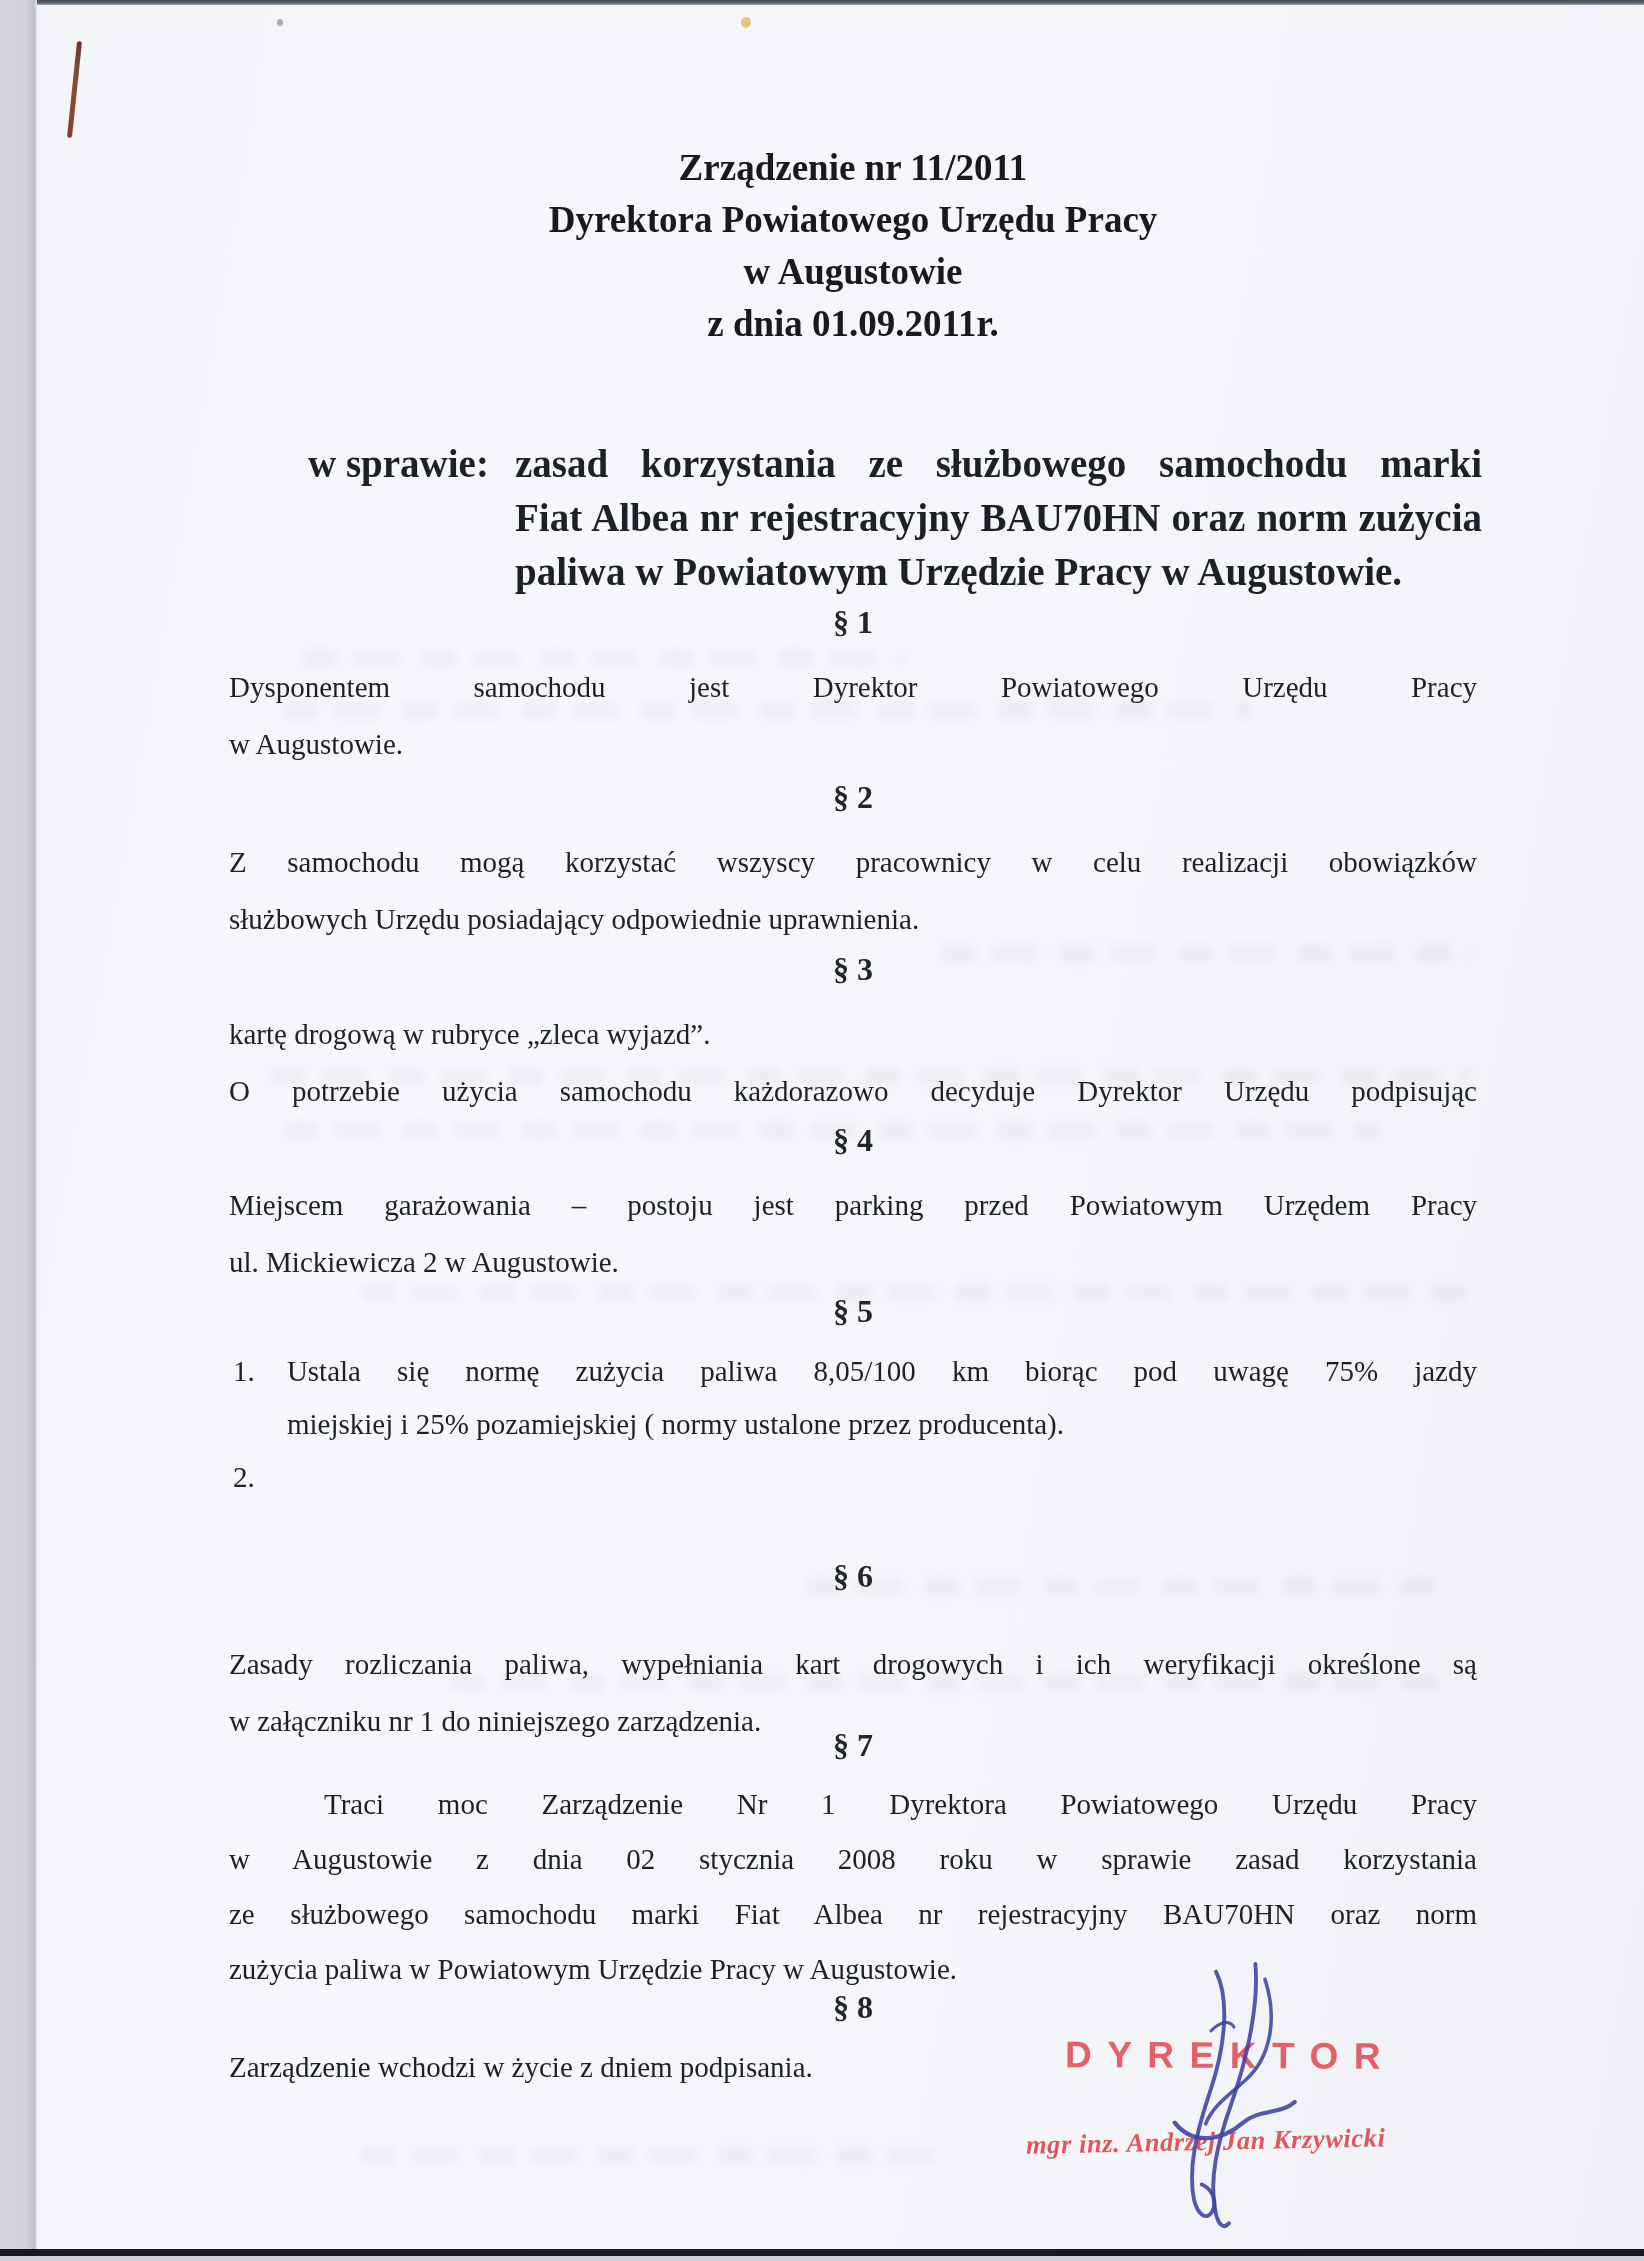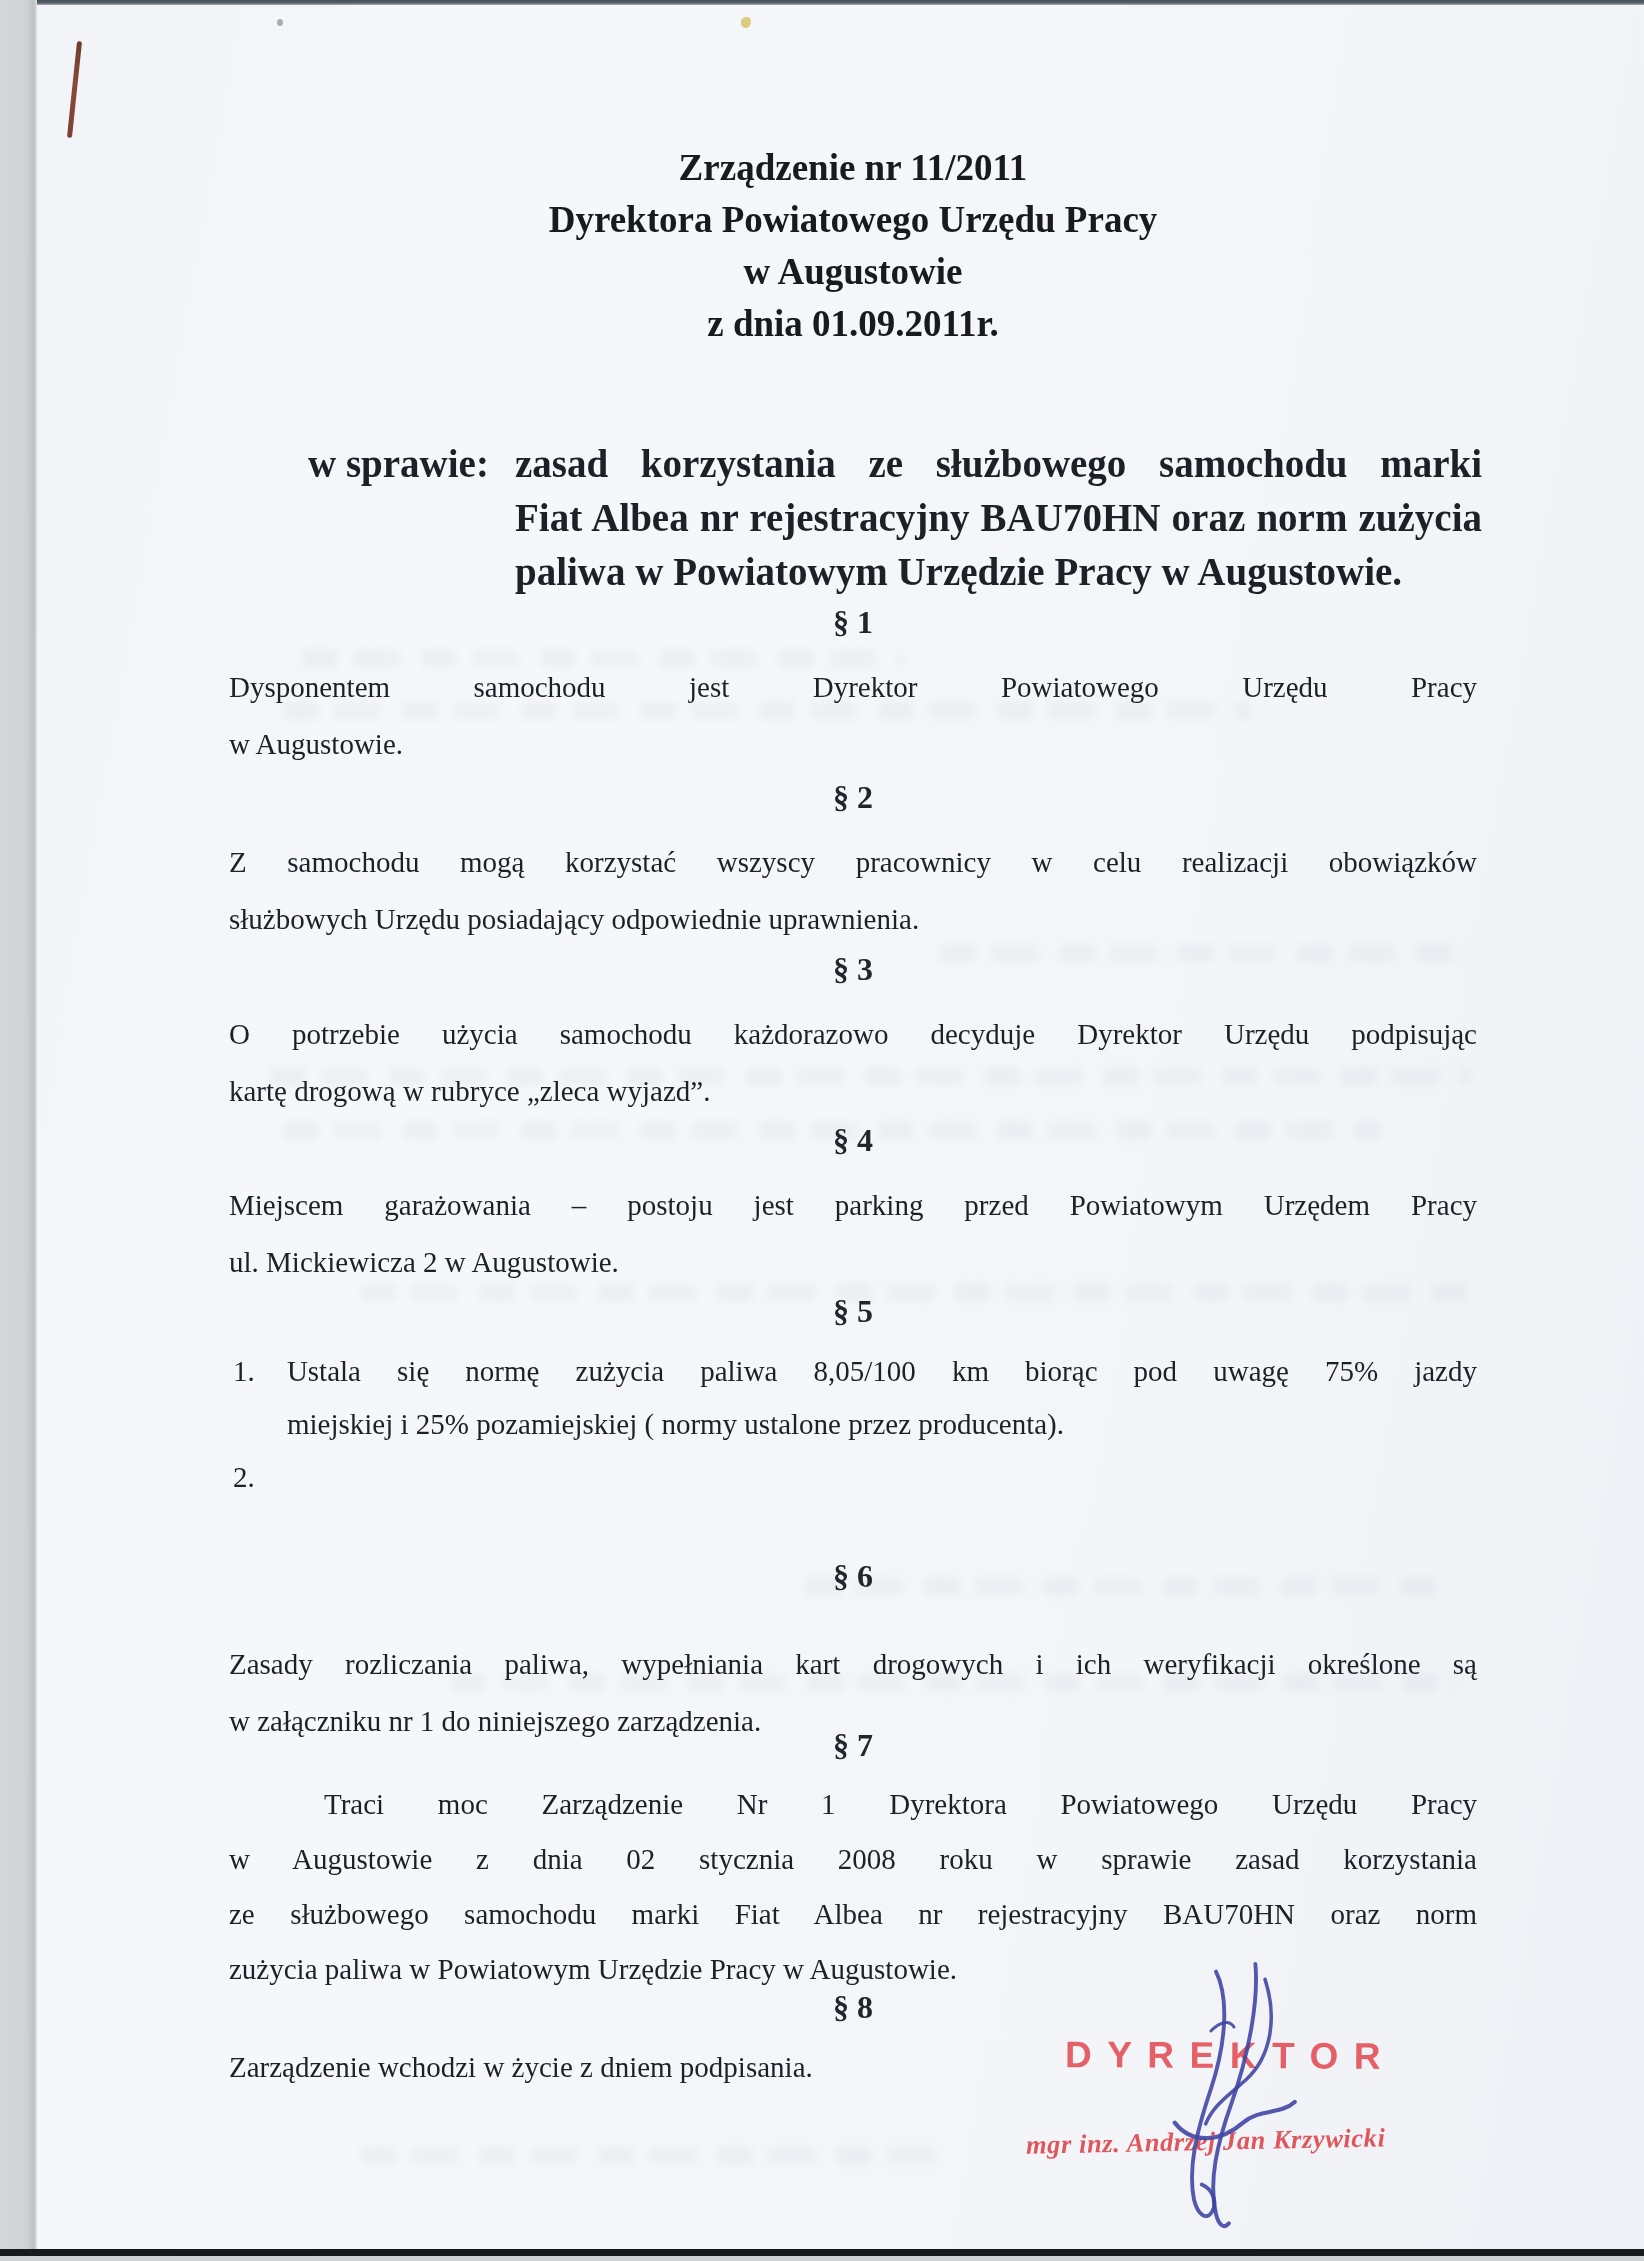--- a/index.html
+++ b/index.html
@@ -127,22 +127,22 @@
     </div>
 
   <div class="sec-head" style="top:781px;">§ 2</div>
   <div class="col body-block" style="top:834px;">
       <div class="jline">Z samochodu mogą korzystać wszyscy pracownicy w celu realizacji obowiązków</div>
       <div class="jline last">służbowych Urzędu posiadający odpowiednie uprawnienia.</div>
     </div>
 
   <div class="sec-head" style="top:953px;">§ 3</div>
   <div class="col body-block" style="top:1006px;">
+      <div class="jline last">kartę drogową w rubryce „zleca wyjazd”.</div>
       <div class="jline">O potrzebie użycia samochodu każdorazowo decyduje Dyrektor Urzędu podpisując</div>
-      <div class="jline last">kartę drogową w rubryce „zleca wyjazd”.</div>
     </div>
 
   <div class="sec-head" style="top:1124px;">§ 4</div>
   <div class="col body-block" style="top:1177px;">
       <div class="jline">Miejscem garażowania – postoju jest parking przed Powiatowym Urzędem Pracy</div>
       <div class="jline last">ul. Mickiewicza 2 w Augustowie.</div>
     </div>
 
   <div class="sec-head" style="top:1295px;">§ 5</div>
   <div class="col num-list">

